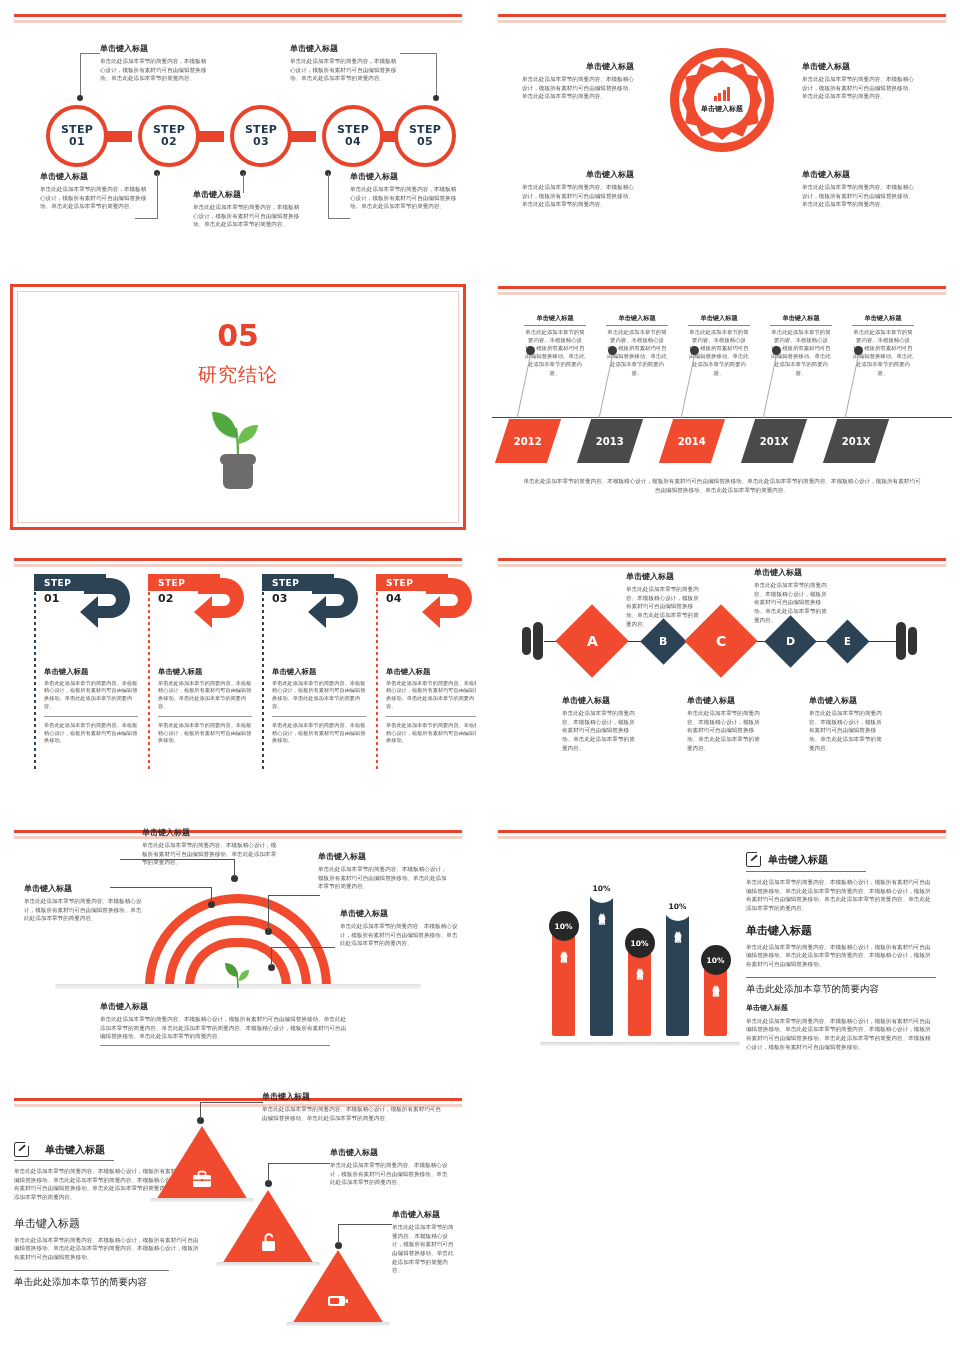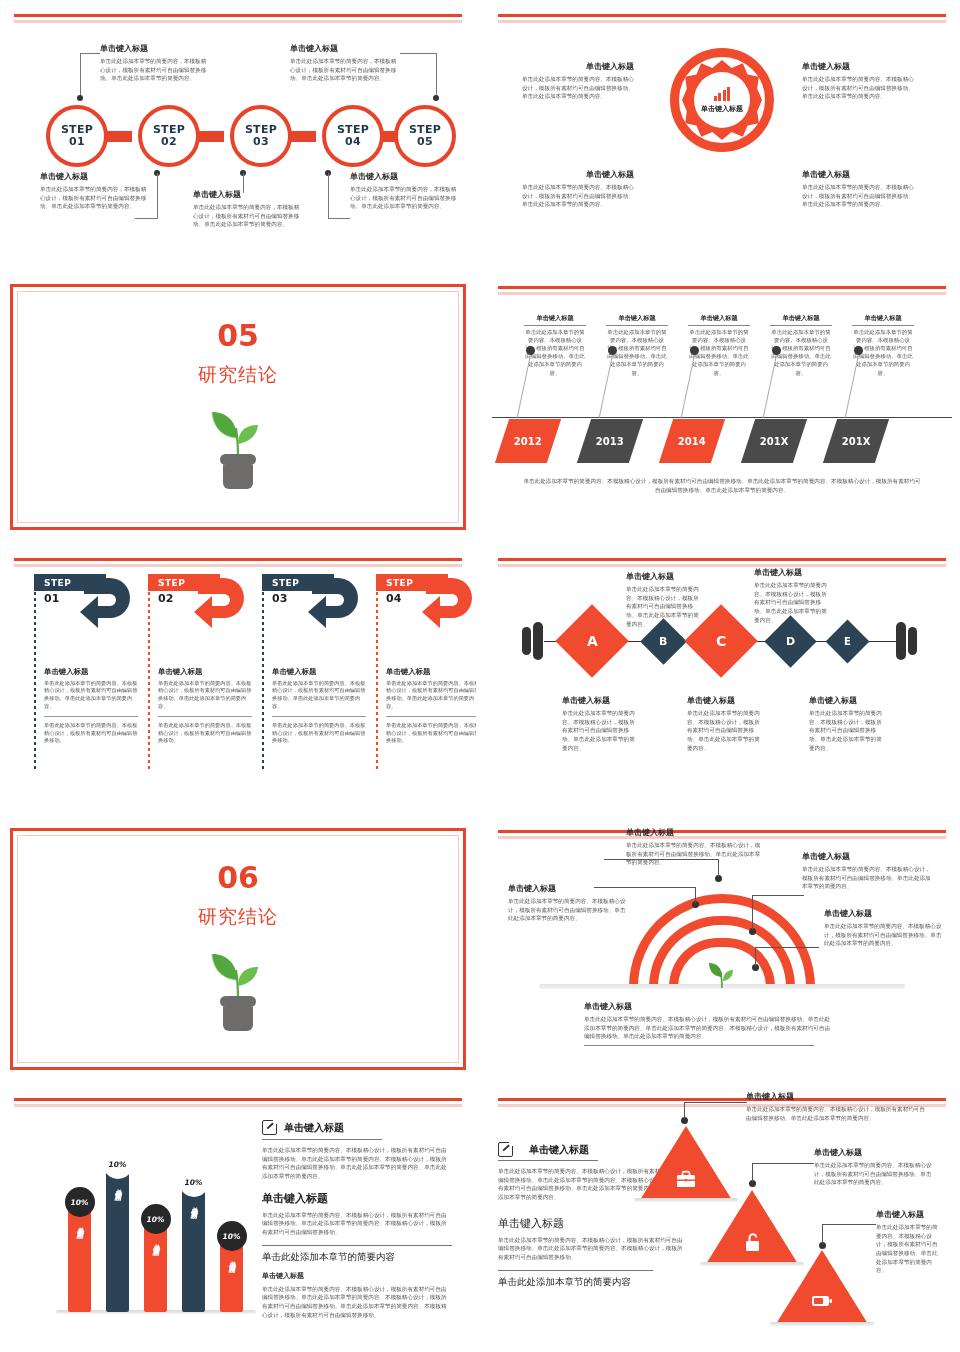--- a/index.html
+++ b/index.html
@@ -73,21 +73,21 @@
   .dia { position:absolute; transform:rotate(45deg); display:flex; align-items:center; justify-content:center; }
   .dia b { transform:rotate(-45deg); color:#fff; font-size:14px; font-weight:bold; }
   .cap { position:absolute; width:22px; height:44px; }
   .cap i { position:absolute; border-radius:7px; background:#333; display:block; }
 
   
   .arc { position:absolute; border:9px solid #F04B2F; border-bottom:none; border-radius:1000px 1000px 0 0; }
   .ground { position:absolute; height:5px; background:linear-gradient(to bottom,#e3e3e3,#f2f2f2); border-radius:2px; }
 
   
-  .bar { position:absolute; bottom:0; width:23px; border-radius:11px 11px 2px 2px;font-style:italic; }
+  .bar { position:absolute; bottom:8px; width:23px; border-radius:11px 11px 2px 2px; }
   .bar .vt { writing-mode:vertical-rl; font-size:6.6px; font-weight:bold; color:#fff; letter-spacing:1px;
              position:absolute; left:50%; transform:translateX(-50%); }
   .badge { position:absolute; left:50%; transform:translateX(-50%); width:30px; height:30px; border-radius:50%;
            display:flex; align-items:center; justify-content:center; font-size:7.5px; font-weight:bold; }
   .chart-ground { position:absolute; left:10px; width:200px; height:4px; bottom:-2px;
                   background:linear-gradient(to bottom,#d8d8d8,#f4f4f4); border-radius:2px; }
 
   
   .tri { position:absolute; width:0; height:0; border-left:46px solid transparent; border-right:46px solid transparent;
          border-bottom:74px solid #F04B2F; }
@@ -388,37 +388,20 @@
     <div class="tb" style="left:203px;top:152px;width:76px;">
       <div class="h">单击键入标题</div>
       <div class="b" style="margin-top:3px;">单击此处添加本章节的简要内容。本模板精心设计，模板所有素材均可自由编辑替换移动。单击此处添加本章节的简要内容。</div>
     </div>
     <div class="tb" style="left:325px;top:152px;width:76px;">
       <div class="h">单击键入标题</div>
       <div class="b" style="margin-top:3px;">单击此处添加本章节的简要内容。本模板精心设计，模板所有素材均可自由编辑替换移动。单击此处添加本章节的简要内容。</div>
     </div>
   </div>
 
-  <div class="slide">
-    <div class="frame"></div>
-    <div class="sec-inner">
-      <div class="sec-num">06</div>
-      <div class="sec-title">研究结论</div>
-      <div class="plant">
-        <svg width="62" height="98" viewBox="0 0 62 98">
-          <path d="M31 64 C31 48 30 40 29 34" stroke="#5FA845" stroke-width="2.2" fill="none"></path>
-          <path d="M29 44 C12 42 6 30 5 18 C20 18 30 28 30 44 Z" fill="#52A83E"></path>
-          <path d="M29 44 C12 42 6 30 5 18" stroke="#8FD17A" stroke-width="1" fill="none" opacity=".8"></path>
-          <path d="M31 50 C44 48 50 40 51 31 C38 31 31 38 31 50 Z" fill="#6DBE4F"></path>
-          <rect x="13" y="60" width="36" height="11" rx="5.5" fill="#6E6B6B"></rect>
-          <path d="M16 71 h30 v18 a6 6 0 0 1 -6 6 h-18 a6 6 0 0 1 -6 -6 z" fill="#6E6B6B"></path>
-        </svg>
-      </div>
-    </div>
-  </div>
 
   <div class="slide">
     <div class="topbar"></div>
 
     <div class="arc" style="left:145px;top:78px;width:186px;height:93px;"></div>
     <div class="arc" style="left:165px;top:100px;width:146px;height:71px;"></div>
     <div class="arc" style="left:185px;top:122px;width:106px;height:49px;"></div>
     <div class="ground" style="left:55px;right:55px;top:168px;"></div>
     <svg width="28" height="30" style="position:absolute;left:224px;top:142px;">
       <path d="M14 30 C14 22 13 18 13 14" stroke="#4E9C3A" stroke-width="1.6" fill="none"></path>

